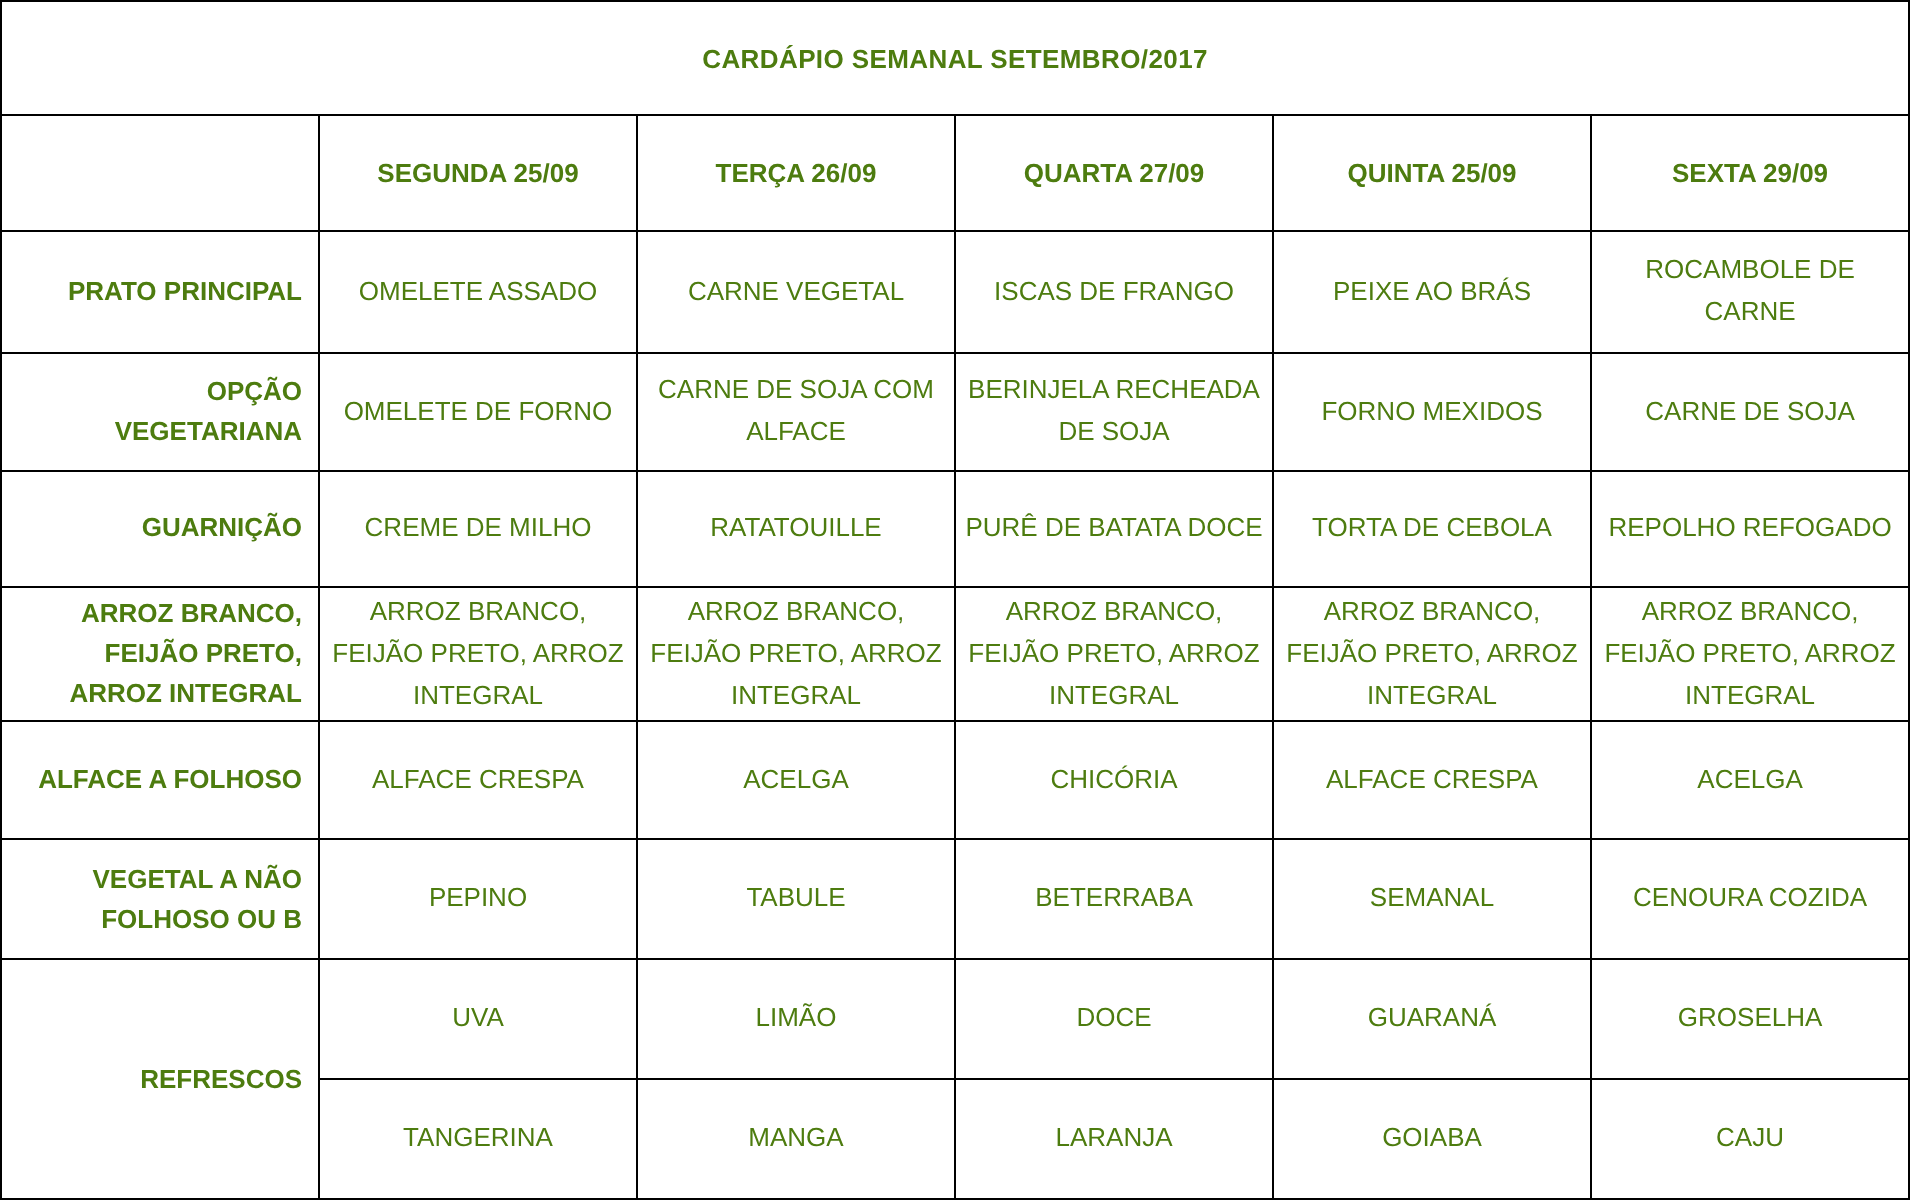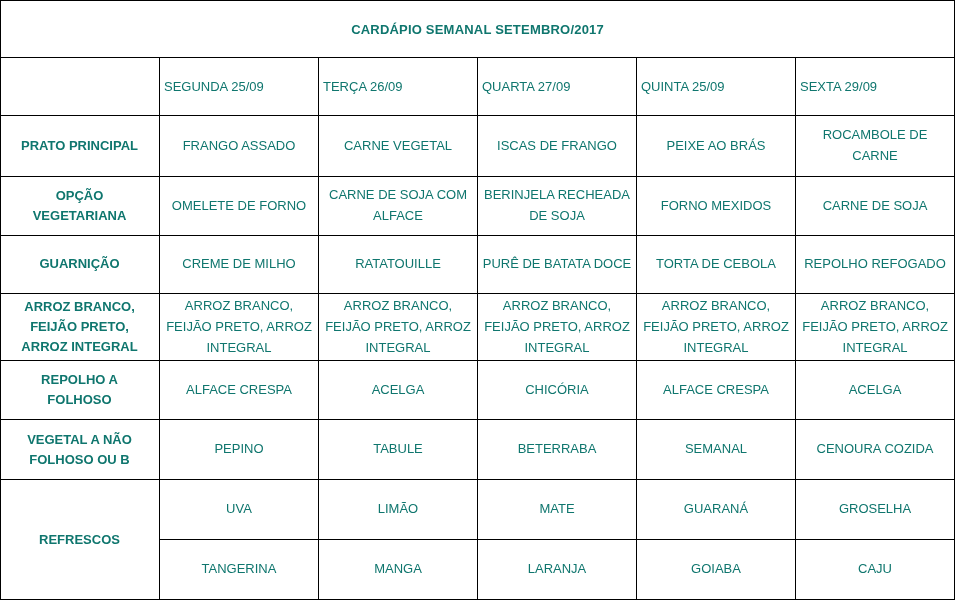--- a/index.html
+++ b/index.html
@@ -6,21 +6,21 @@
     margin: 0;
     padding: 0;
     background: #ffffff;
   }
   .page {
     width: 955px;
     height: 602px;
     background: #ffffff;
     box-sizing: border-box;
     font-family: "Liberation Sans", sans-serif;
-    color: #0f766e;
+    color: #4d7c0f;
   }
   table.menu-table {
     border-collapse: collapse;
     table-layout: fixed;
     width: 954px;
   }
   table.menu-table td, table.menu-table th {
     border: 1px solid #000000;
     font-size: 13px;
     overflow: hidden;
@@ -29,27 +29,27 @@
   }
   .title-cell {
     height: 57px;
     text-align: center;
     font-weight: bold;
     font-size: 13.5px;
     letter-spacing: 0.2px;
   }
   .day-header {
     height: 58px;
-    text-align: left;
-    font-weight: normal;
+    text-align: center;
+    font-weight: bold;
     padding: 2px 4px;
   }
   .row-label {
     font-weight: bold;
-    text-align: center;
+    text-align: right;
     padding: 2px 8px 2px 7px;
     line-height: 1.55;
   }
   .data-cell {
     text-align: center;
     padding: 2px 4px;
     line-height: 1.6;
   }
   .corner-cell {
     background: #ffffff;
@@ -78,21 +78,21 @@
       <td class="corner-cell day-header"></td>
       <td class="day-header">SEGUNDA  25/09</td>
       <td class="day-header">TERÇA 26/09</td>
       <td class="day-header">QUARTA 27/09</td>
       <td class="day-header">QUINTA 25/09</td>
       <td class="day-header">SEXTA 29/09</td>
     </tr>
 
     <tr style="height:61px">
       <td class="row-label">PRATO PRINCIPAL</td>
-      <td class="data-cell">FRANGO ASSADO</td>
+      <td class="data-cell">OMELETE ASSADO</td>
       <td class="data-cell">CARNE VEGETAL</td>
       <td class="data-cell">ISCAS DE FRANGO</td>
       <td class="data-cell">PEIXE AO BRÁS</td>
       <td class="data-cell">ROCAMBOLE DE CARNE</td>
     </tr>
 
     <tr style="height:59px">
       <td class="row-label">OPÇÃO VEGETARIANA</td>
       <td class="data-cell">OMELETE DE FORNO</td>
       <td class="data-cell">CARNE DE SOJA COM ALFACE</td>
@@ -113,42 +113,42 @@
     <tr style="height:61px">
       <td class="row-label">ARROZ BRANCO, FEIJÃO PRETO, ARROZ INTEGRAL</td>
       <td class="data-cell">ARROZ BRANCO, FEIJÃO PRETO, ARROZ INTEGRAL</td>
       <td class="data-cell">ARROZ BRANCO, FEIJÃO PRETO, ARROZ INTEGRAL</td>
       <td class="data-cell">ARROZ BRANCO, FEIJÃO PRETO, ARROZ INTEGRAL</td>
       <td class="data-cell">ARROZ BRANCO, FEIJÃO PRETO, ARROZ INTEGRAL</td>
       <td class="data-cell">ARROZ BRANCO, FEIJÃO PRETO, ARROZ INTEGRAL</td>
     </tr>
 
     <tr style="height:59px">
-      <td class="row-label">REPOLHO A FOLHOSO</td>
+      <td class="row-label">ALFACE A FOLHOSO</td>
       <td class="data-cell">ALFACE CRESPA</td>
       <td class="data-cell">ACELGA</td>
       <td class="data-cell">CHICÓRIA</td>
       <td class="data-cell">ALFACE CRESPA</td>
       <td class="data-cell">ACELGA</td>
     </tr>
 
     <tr style="height:60px">
       <td class="row-label">VEGETAL A NÃO FOLHOSO OU B</td>
       <td class="data-cell">PEPINO</td>
       <td class="data-cell">TABULE</td>
       <td class="data-cell">BETERRABA</td>
       <td class="data-cell">SEMANAL</td>
       <td class="data-cell">CENOURA COZIDA</td>
     </tr>
 
     <tr style="height:60px">
       <td class="row-label" rowspan="2">REFRESCOS</td>
       <td class="data-cell">UVA</td>
       <td class="data-cell">LIMÃO</td>
-      <td class="data-cell">MATE</td>
+      <td class="data-cell">DOCE</td>
       <td class="data-cell">GUARANÁ</td>
       <td class="data-cell">GROSELHA</td>
     </tr>
 
     <tr style="height:60px">
       <td class="data-cell">TANGERINA</td>
       <td class="data-cell">MANGA</td>
       <td class="data-cell">LARANJA</td>
       <td class="data-cell">GOIABA</td>
       <td class="data-cell">CAJU</td>

